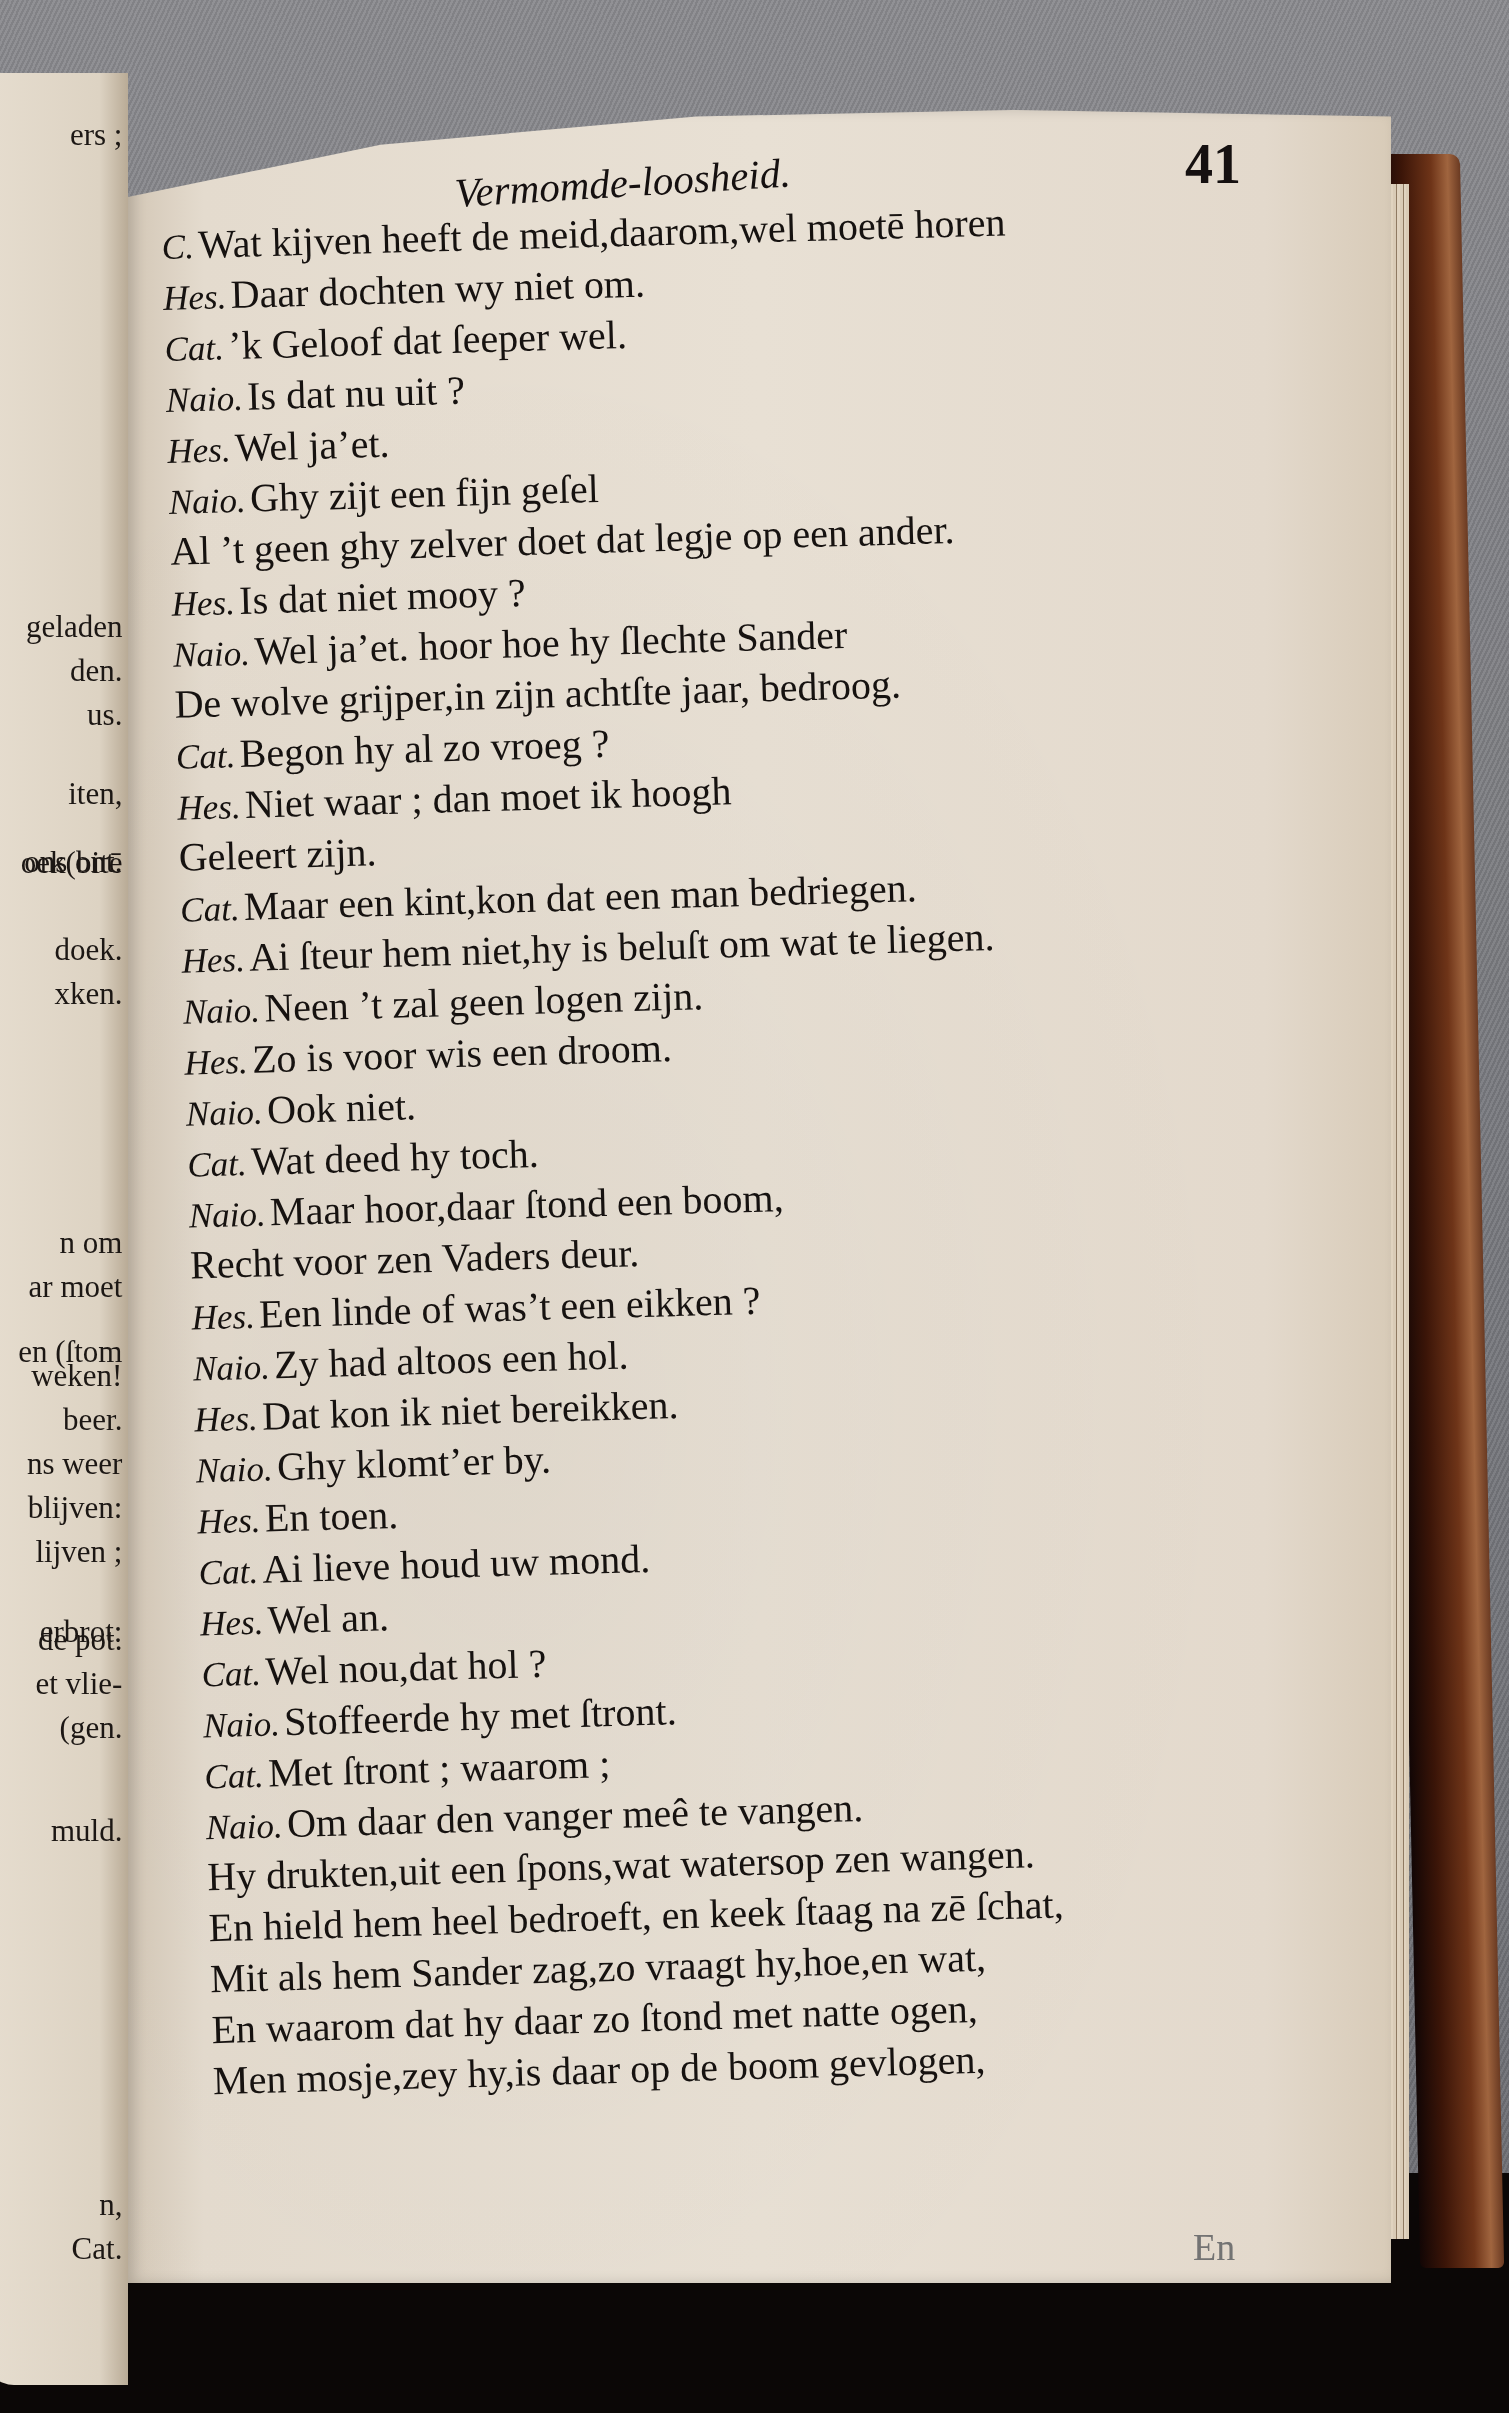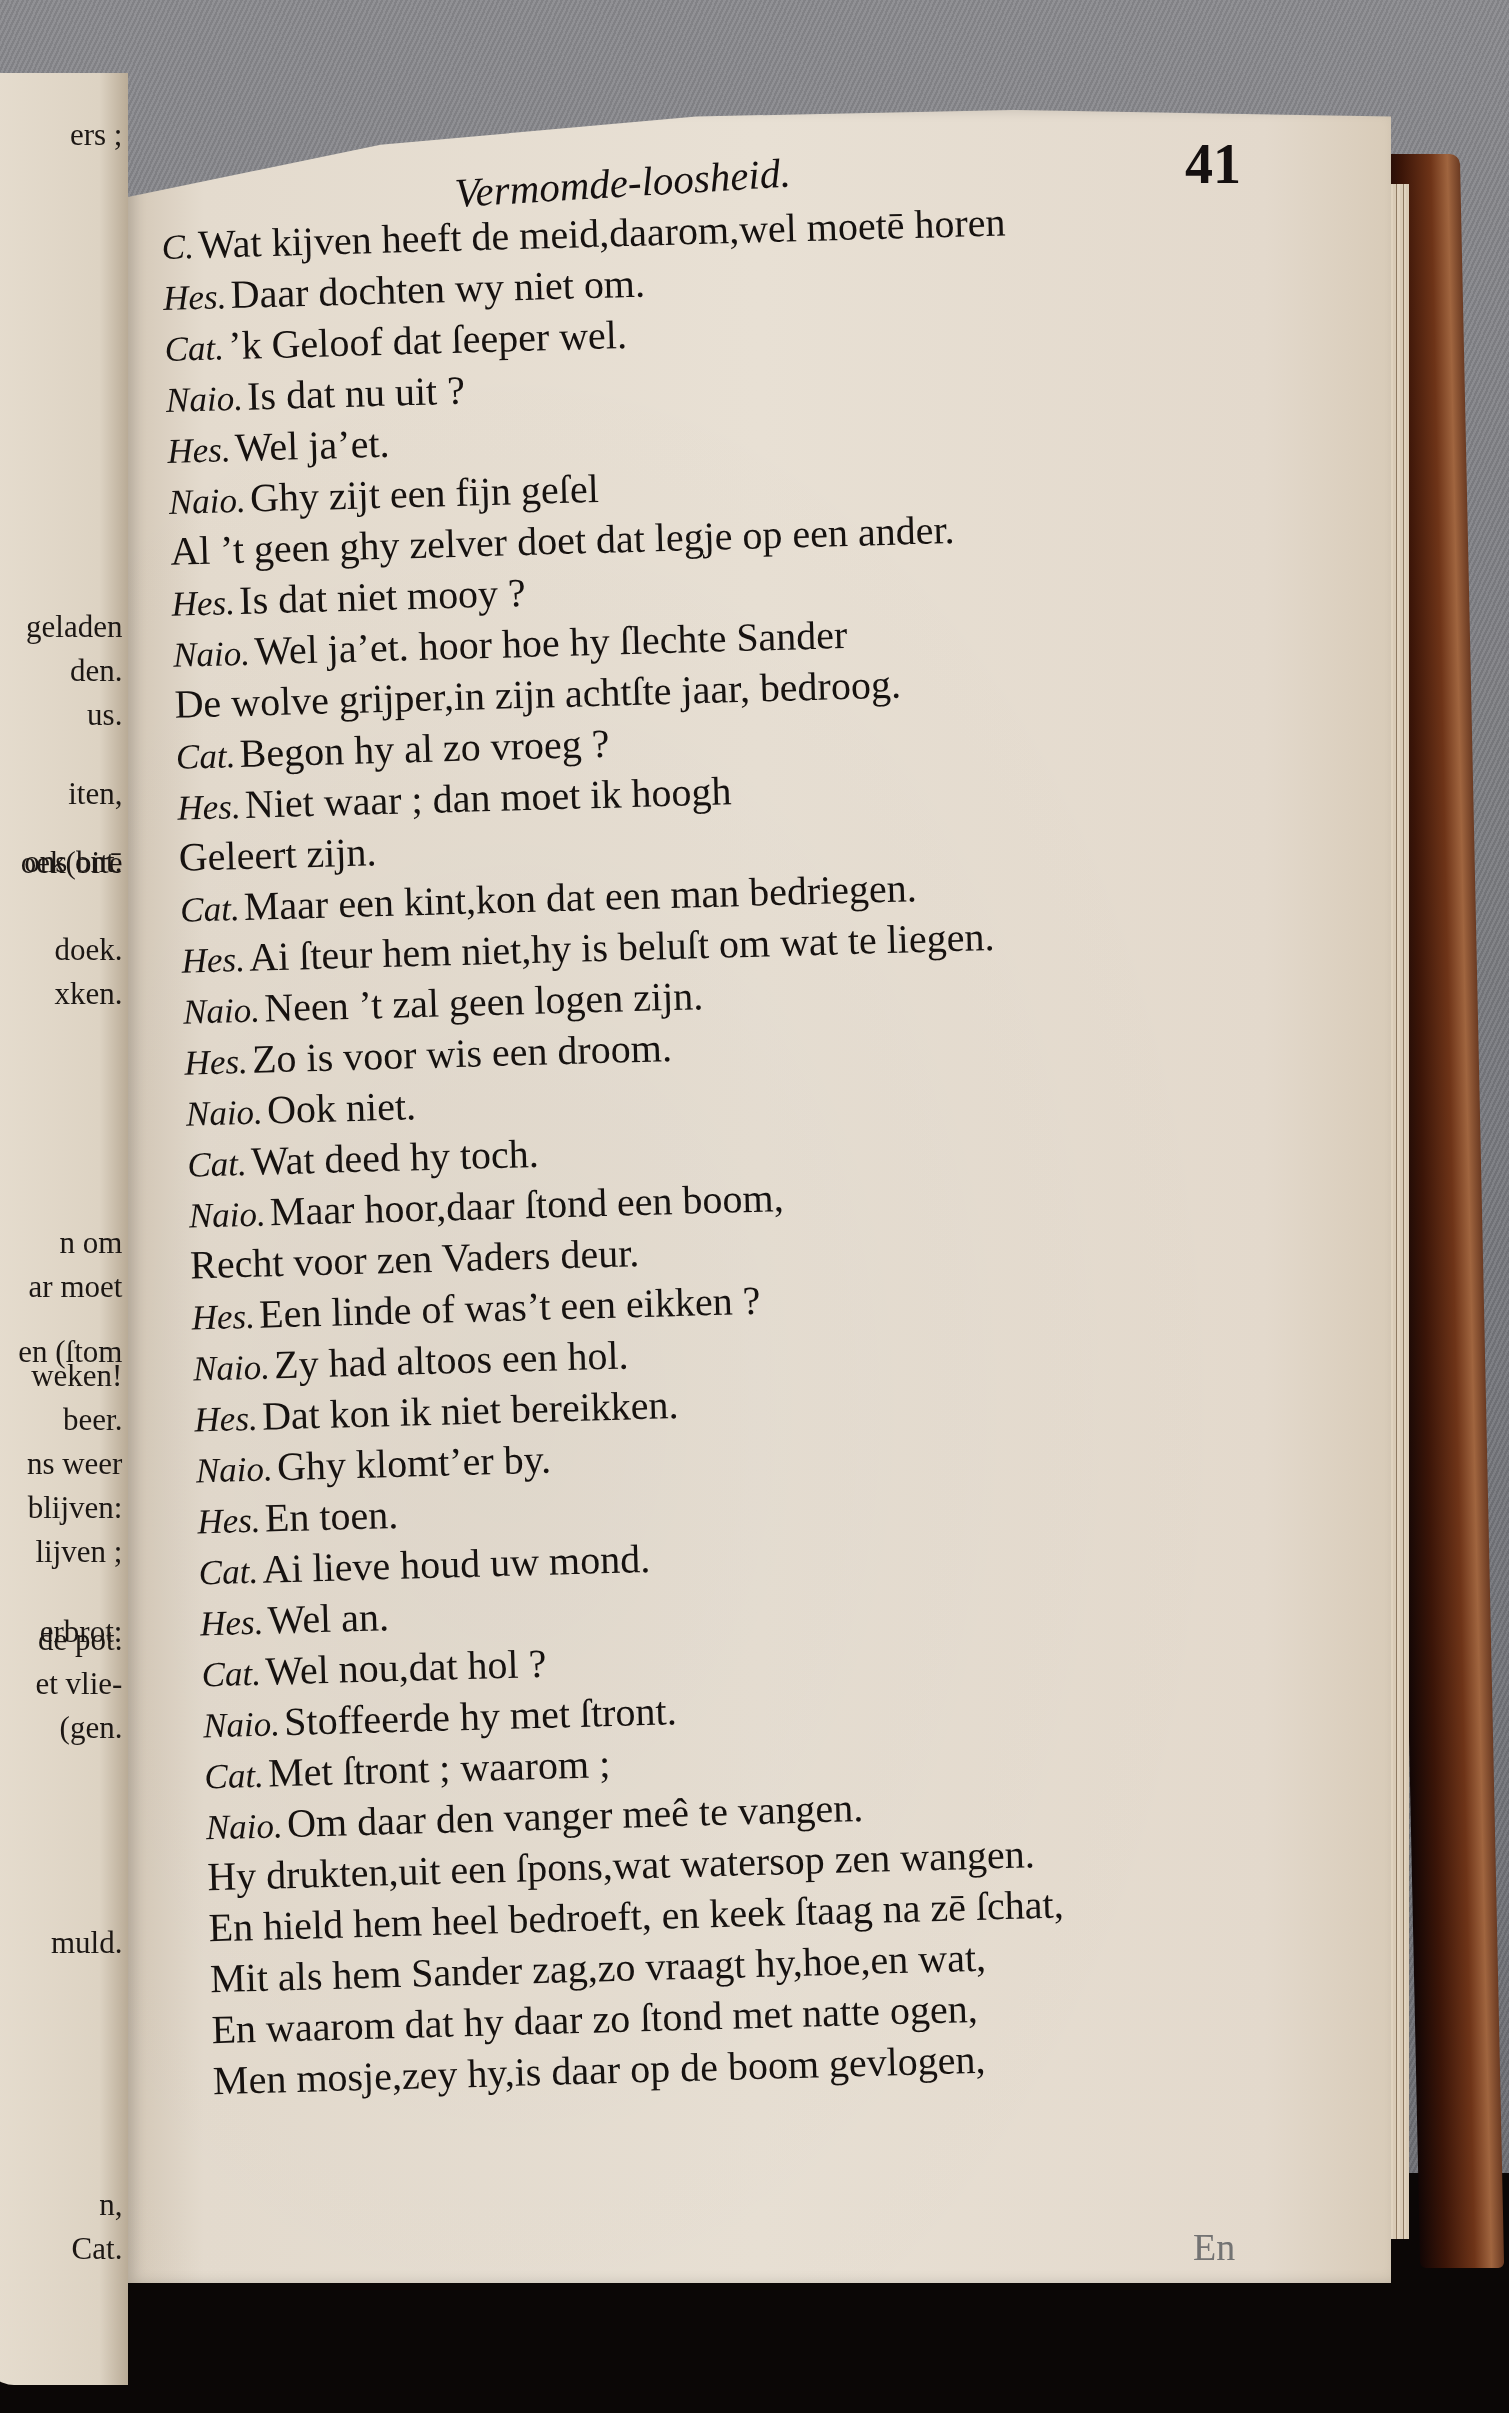--- a/index.html
+++ b/index.html
@@ -83,21 +83,21 @@
     <div class="frag" style="top: 1241px; margin-top: 20px;">en (ſtom</div>
     <div class="frag" style="top: 1285px;">weken!</div>
     <div class="frag" style="top: 1329px;">beer.</div>
     <div class="frag" style="top: 1373px;">ns weer</div>
     <div class="frag" style="top: 1417px;">blijven:</div>
     <div class="frag" style="top: 1461px;">lijven ;</div>
     <div class="frag" style="top: 1541px;">erbrot:</div>
     <div class="frag" style="top: 1549px;">de pot.</div>
     <div class="frag" style="top: 1593px;">et vlie-</div>
     <div class="frag" style="top: 1637px;">(gen.</div>
-    <div class="frag" style="top: 1852px;">muld.</div>
+    <div class="frag" style="top: 1740px;">muld.</div>
     <div class="frag" style="top: 2114px;">n,</div>
     <div class="frag" style="top: 2158px;">Cat.</div>
   </div>
 
 <div class="right-page"></div>
 
 <div class="folio">41</div>
 <div class="running-head">Vermomde-loosheid.</div>
 
 <div class="text-block" id="text-block">

